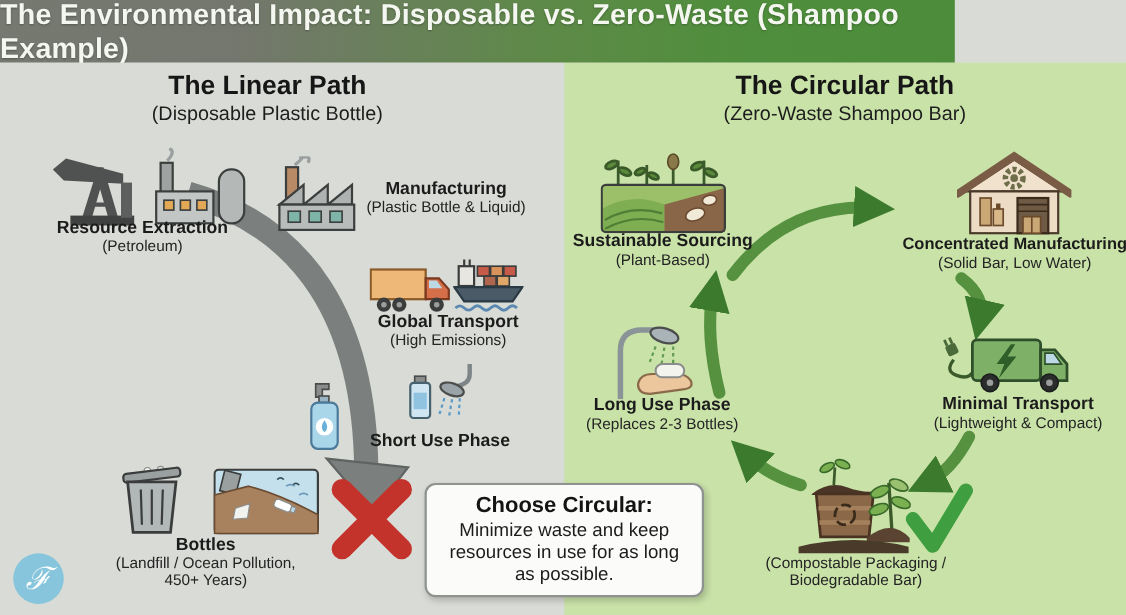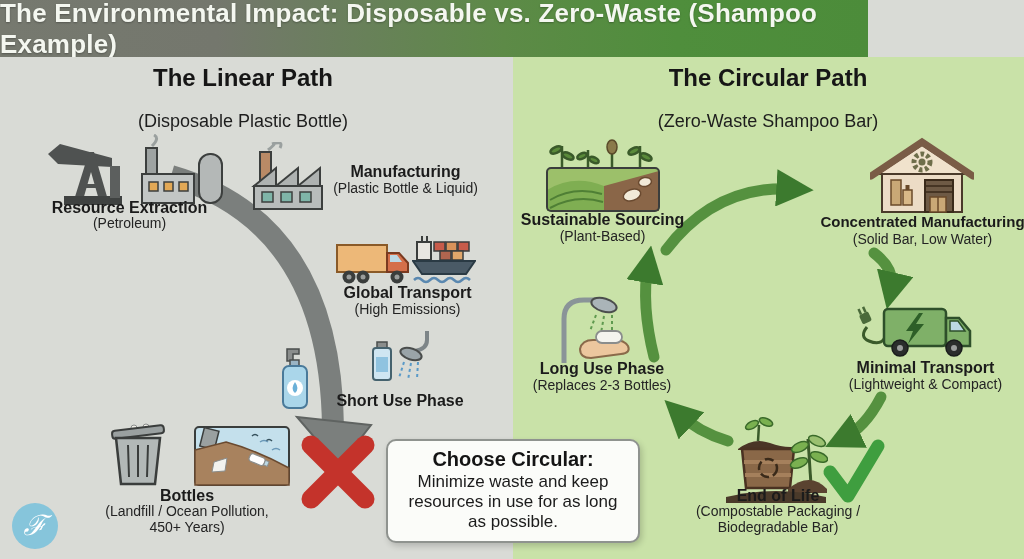--- a/index.html
+++ b/index.html
@@ -9,21 +9,21 @@
   .hdr{position:absolute;top:0;left:0;width:868px;height:57px;
        background:linear-gradient(90deg,#76796f 0%,#74776d 25%,#5d8a47 58%,#4f8e3c 78%,#4c8c3a 100%);
        display:flex;align-items:center;justify-content:center;}
   .hdr h1{margin:0;color:#f4f7f0;font-size:26px;font-weight:bold;letter-spacing:.2px;
           text-shadow:0 1px 2px rgba(0,0,0,.28);}
   
   .panelL{position:absolute;top:57px;left:0;width:513px;bottom:0;background:#d9dbd6;}
   .panelR{position:absolute;top:57px;left:513px;width:511px;bottom:0;background:#c9e2a8;}
   
   .ptitle{position:absolute;z-index:4;text-align:center;font-weight:bold;font-size:24px;color:#161616;}
-  .psub{position:absolute;z-index:4;text-align:center;font-size:18px;color:#1d1d1d;margin-top:18px;}
+  .psub{position:absolute;z-index:4;text-align:center;font-size:18px;color:#1d1d1d;}
   
   .lbl{position:absolute;z-index:4;text-align:center;font-weight:bold;font-size:16px;color:#1b1b1b;line-height:1.08;}
   .lbl.s15{font-size:15px;}
   .sub{position:absolute;z-index:4;text-align:center;font-size:14px;color:#242424;line-height:1.12;}
   .icon{position:absolute;z-index:3;}
   .overlay{position:absolute;top:0;left:0;z-index:2;pointer-events:none;}
   
   .callout{position:absolute;z-index:5;left:386px;top:439px;width:250px;height:93px;
            background:#fbfcf9;border:2px solid #8f938f;border-radius:10px;
            box-shadow:2px 3px 6px rgba(0,0,0,.18);text-align:center;padding-top:7px;box-sizing:content-box;}
@@ -284,21 +284,20 @@
       <line x1="87" y1="72" x2="84" y2="26" stroke="#3a5a2a" stroke-width="3"></line>
       <ellipse cx="76" cy="34" rx="9" ry="4.5" fill="#7ab050" stroke="#3a6a2a" stroke-width="1.5" transform="rotate(-24 76 34)"></ellipse>
       <ellipse cx="93" cy="28" rx="9" ry="4.5" fill="#9ac070" stroke="#3a6a2a" stroke-width="1.5" transform="rotate(24 93 28)"></ellipse>
       <ellipse cx="75" cy="50" rx="9" ry="4.5" fill="#7ab050" stroke="#3a6a2a" stroke-width="1.5" transform="rotate(-20 75 50)"></ellipse>
       <ellipse cx="95" cy="44" rx="9" ry="4.5" fill="#7ab050" stroke="#3a6a2a" stroke-width="1.5" transform="rotate(20 95 44)"></ellipse>
     </g>
     <path d="M64,76 Q86,58 103,76 L103,80 H64 z" fill="#5a4330"></path>
     <path d="M2,84 Q52,72 102,84 L102,90 H2 z" fill="#4a3a2a"></path>
   </svg>
 
-  <div class="lbl" id="el-lbl2" style="position:absolute;left:658px;top:487px;width:240px;">End of Life</div>
   <div class="sub" id="el-sub">(Compostable Packaging / Biodegradable Bar)</div>
 
   <div class="callout">
     <div class="ct">Choose Circular:</div>
     <div class="cb">Minimize waste and keep resources in use for as long as possible.</div>
   </div>
 
   <div class="logo">
     <span>ℱ</span>
   </div>

